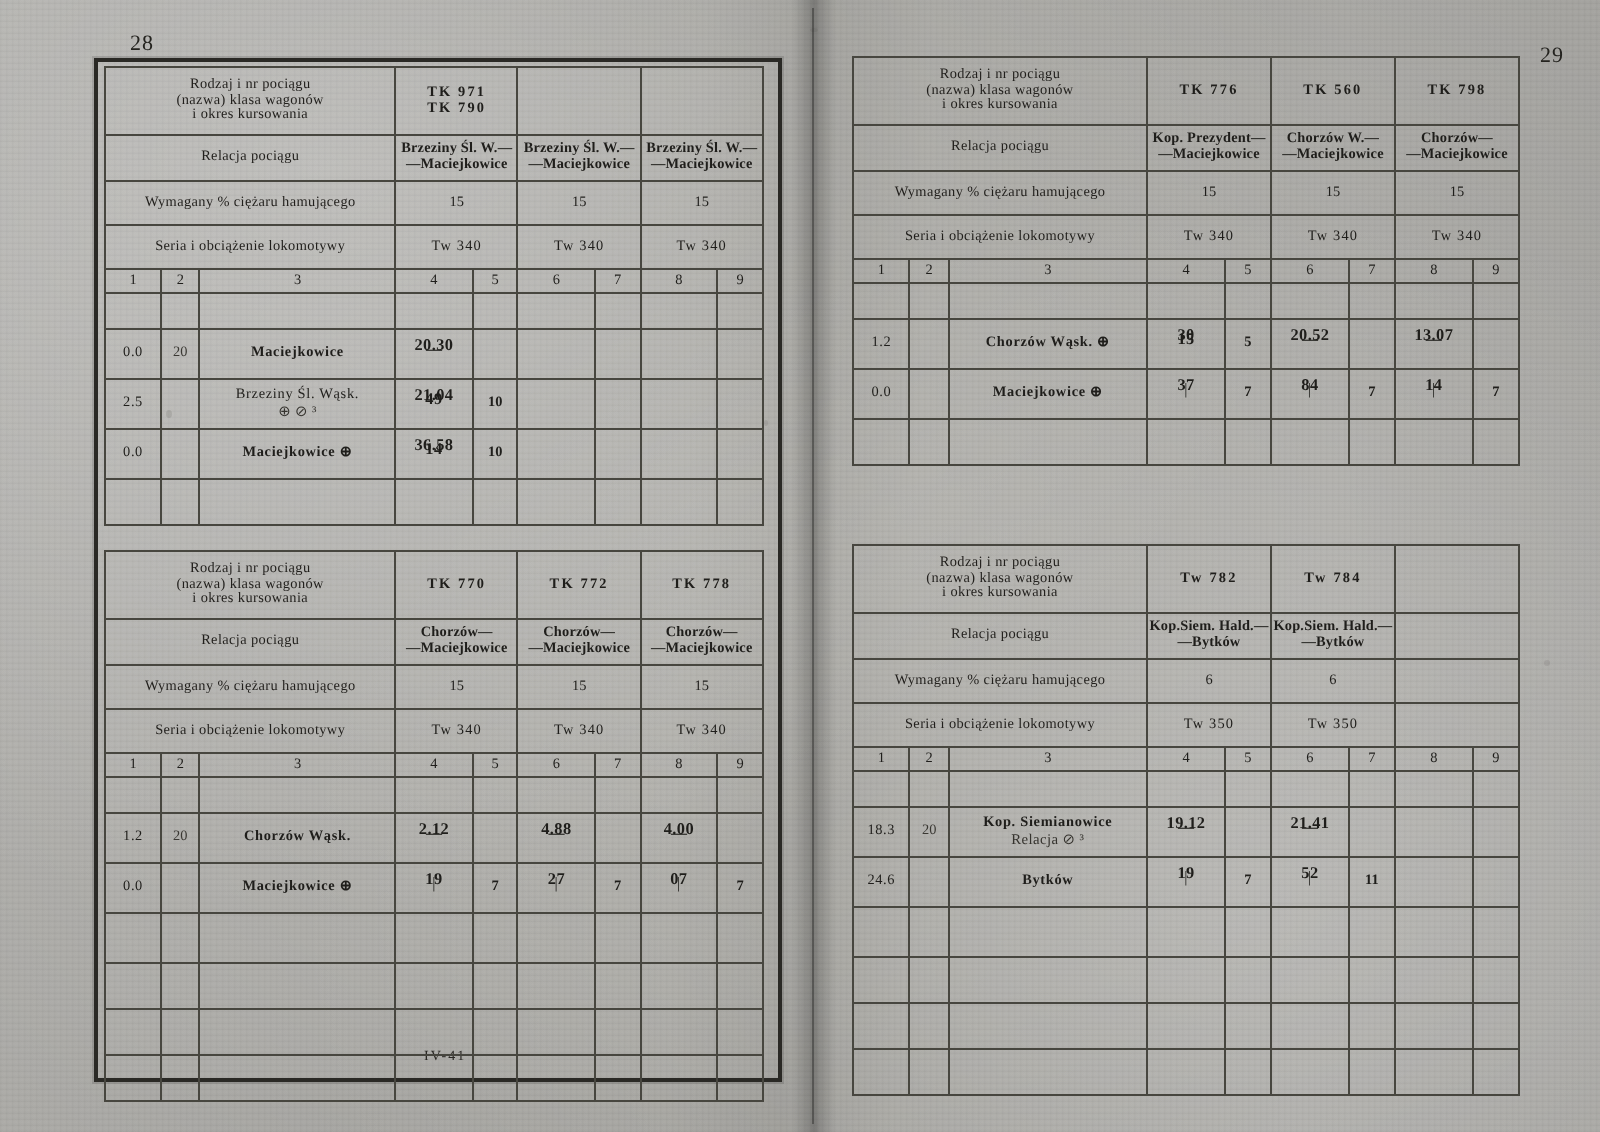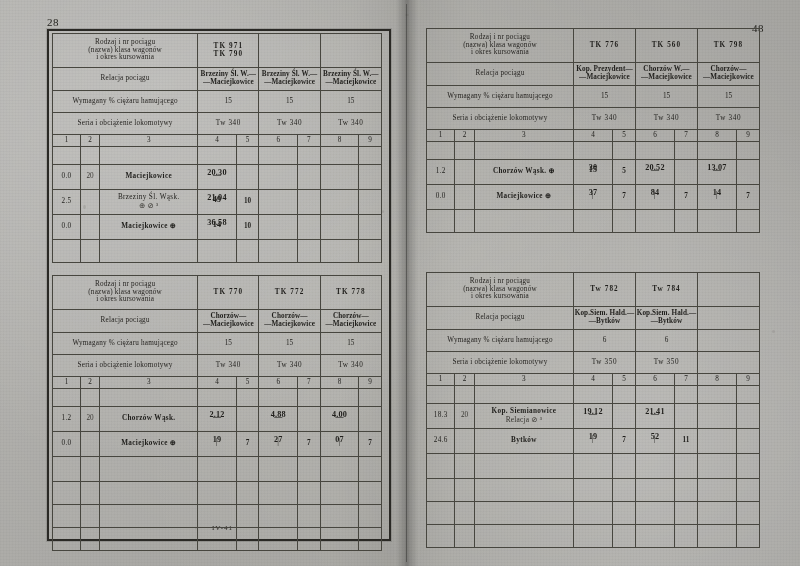--- a/index.html
+++ b/index.html
@@ -32,21 +32,21 @@
     position:absolute;left:396px;top:0;width:22px;height:566px;
     background:linear-gradient(90deg,rgba(0,0,0,0) 0%,rgba(0,0,0,0.18) 40%,rgba(0,0,0,0.26) 50%,rgba(0,0,0,0.16) 62%,rgba(0,0,0,0) 100%);
     pointer-events:none;
   }
   #gutterline{
     position:absolute;left:406px;top:4px;width:1px;height:558px;
     background:rgba(40,40,38,.45);pointer-events:none;
   }
 
   .pagenum{
-    position:absolute;font-size:11px;color:#24231f;letter-spacing:.5px;
+    position:absolute;font-size:11px;color:#24231f;letter-spacing:.5px;margin-left:18px;
   }
   #pn-left{left:47px;top:16px;}
   #pn-right{left:752px;top:22px;}
 
   .page{position:absolute;top:0;}
   #page-left{left:0;width:400px;height:566px;}
   #page-right{left:400px;width:400px;height:566px;}
 
   .frame{
     position:absolute;
@@ -121,21 +121,21 @@
 <div id="scan"></div>
 <div id="grain"></div>
 
 <div class="speck" style="left:83px;top:205px;width:3px;height:4px;opacity:.5"></div>
 <div class="speck" style="left:382px;top:210px;width:2px;height:3px;opacity:.45"></div>
 <div class="speck" style="left:772px;top:330px;width:3px;height:3px;opacity:.4"></div>
 <div class="speck" style="left:195px;top:527px;width:2px;height:2px;opacity:.5"></div>
 <div class="speck" style="left:405px;top:14px;width:4px;height:2px;opacity:.35"></div>
 
 <div class="pagenum" id="pn-left">28</div>
-<div class="pagenum" id="pn-right">48</div>
+<div class="pagenum" id="pn-right">29</div>
 
 <div class="page" id="page-left">
   <div class="frame" id="frame-left"></div>
   <div class="footer" style="left:212px;top:524px;">IV-41</div>
   <div class="fdot" style="left:196px;top:524px;">·</div>
 </div>
 
 <div class="page" id="page-right">
   
   

